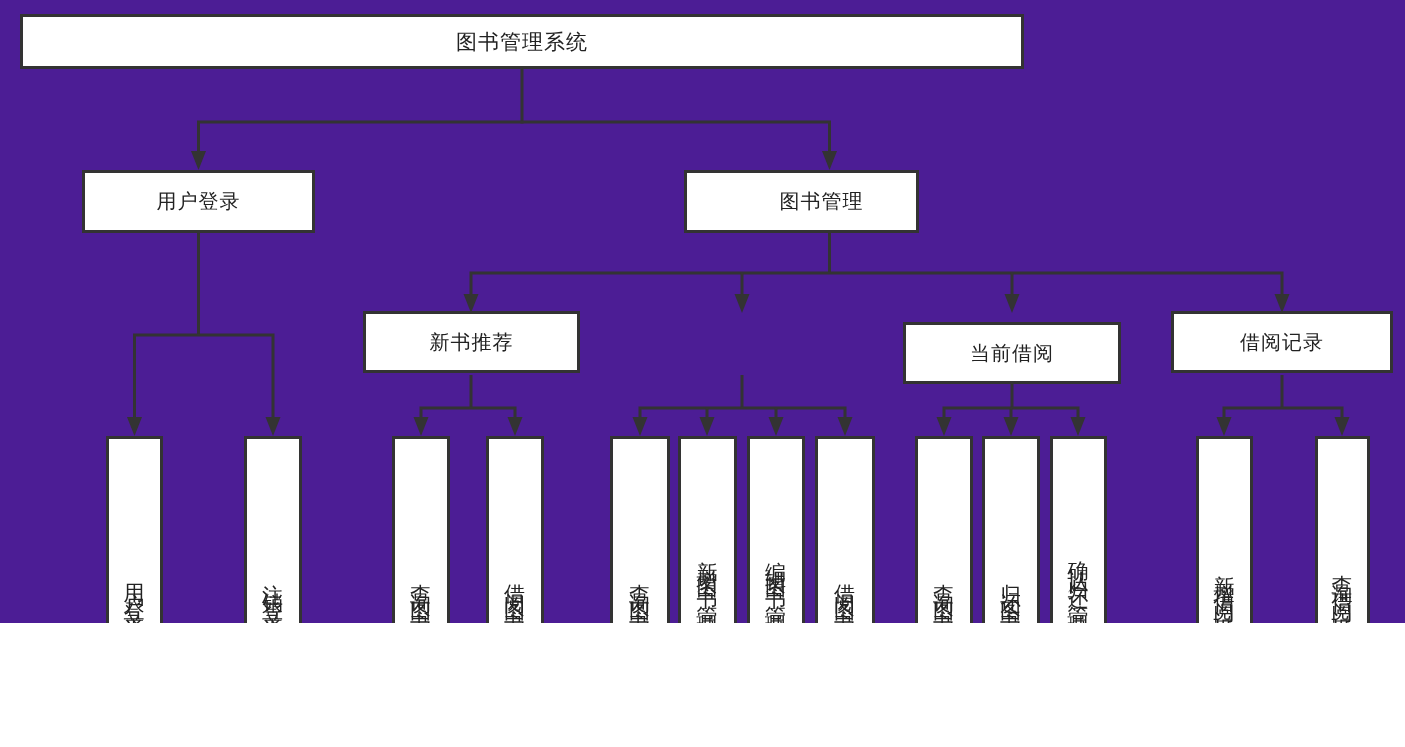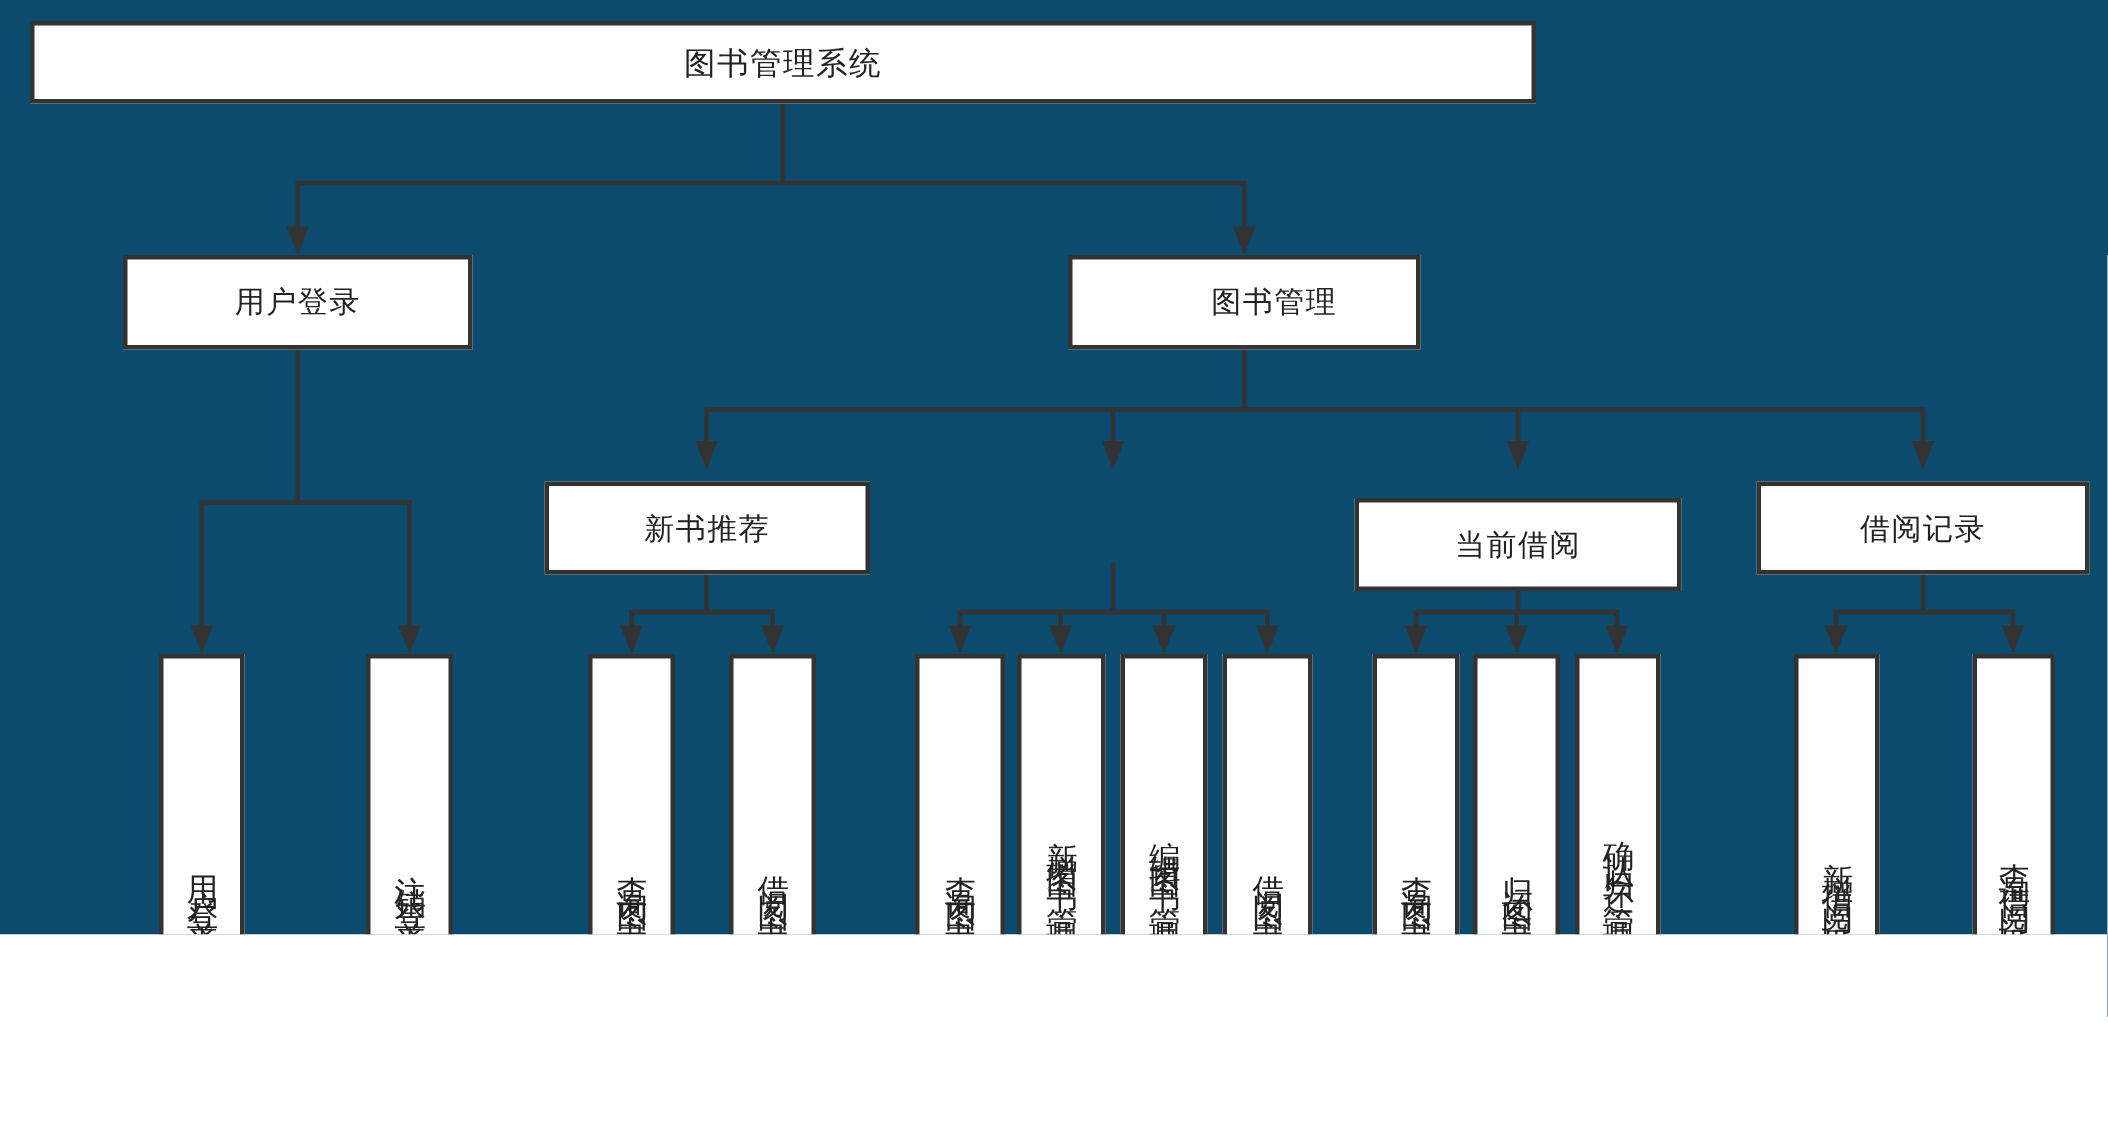--- a/index.html
+++ b/index.html
@@ -4,21 +4,21 @@
 <style>
   html, body {
     margin: 0;
     padding: 0;
     background: #ffffff;
   }
   #canvas {
     position: relative;
     width: 1405px;
     height: 623px;
-    background: #0c4a6e;
+    background: #4c1d95;
     overflow: hidden;
     font-family: "Liberation Sans", sans-serif;
     color: #222222;
   }
   #wires {
     position: absolute;
     left: 0;
     top: 0;
     width: 1405px;
     height: 747px;
@@ -47,22 +47,22 @@
     writing-mode: vertical-rl;
     text-orientation: mixed;
     font-size: 21px;
     line-height: 1;
     letter-spacing: 9px;
     color: #222222;
   }
   
   .n-root   { left: 20px;   top: 14px;  width: 1004px; height: 55px;  }
   .n-login  { left: 82px;   top: 170px; width: 233px;  height: 63px;  }
-  .n-mgmt   { left: 712px;  top: 170px; width: 235px;  height: 63px; padding-left: 40px;  }
-  .n-l3     { top: 321px;   height: 62px; }
+  .n-mgmt   { left: 684px;  top: 170px; width: 235px;  height: 63px; padding-left: 40px;  }
+  .n-l3     { top: 311px;   height: 62px; }
   .n-rec    { left: 363px;  width: 217px; }
   .n-borrow { left: 633px;  width: 217px; }
   .n-cur    { left: 903px;  width: 218px; margin-top: 11px; }
   .n-hist   { left: 1171px; width: 222px; }
   .leaf     { top: 436px;   height: 297px; width: 58px; }
   .lf-ul1 { left: 106px; width: 57px; }
   .lf-ul2 { left: 244px; }
   .lf-nr1 { left: 392px; }
   .lf-nr2 { left: 486px; }
   .lf-bb1 { left: 610px; width: 60px; }

